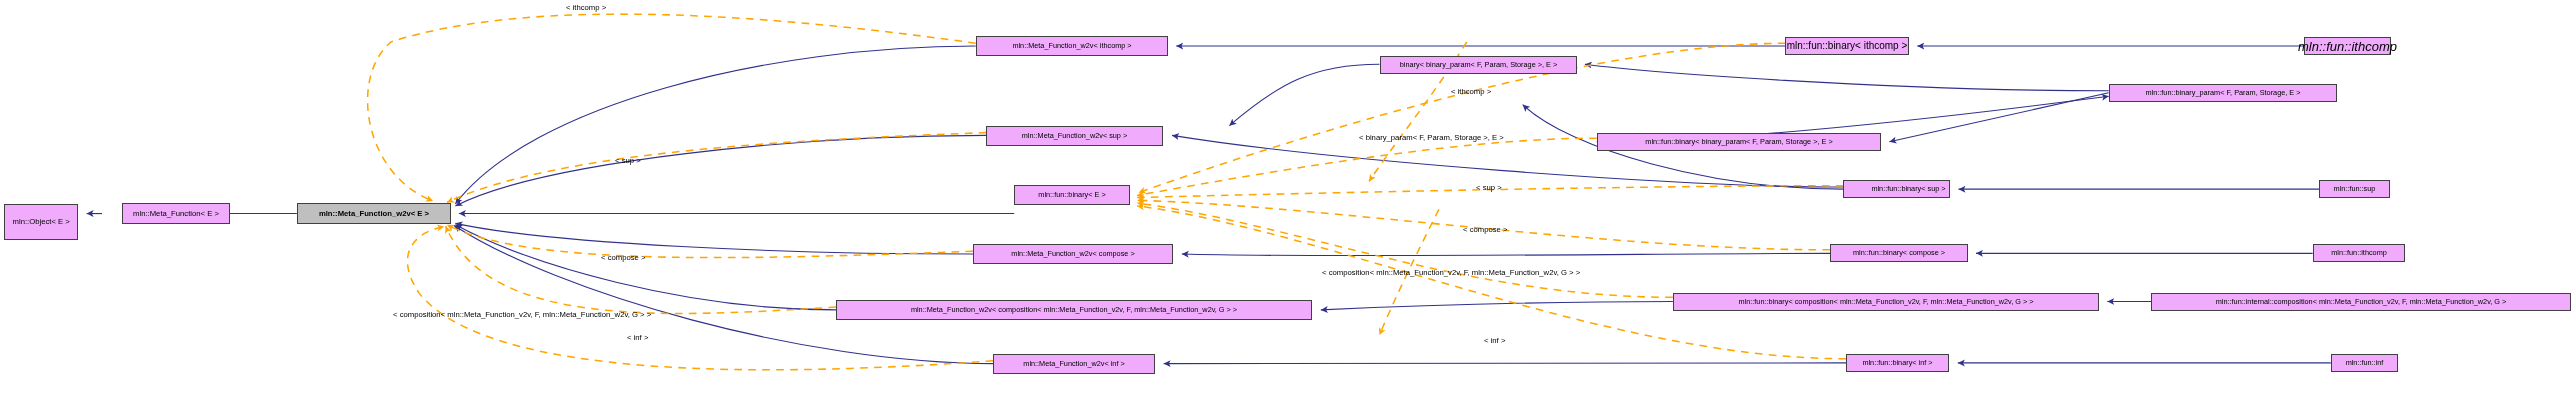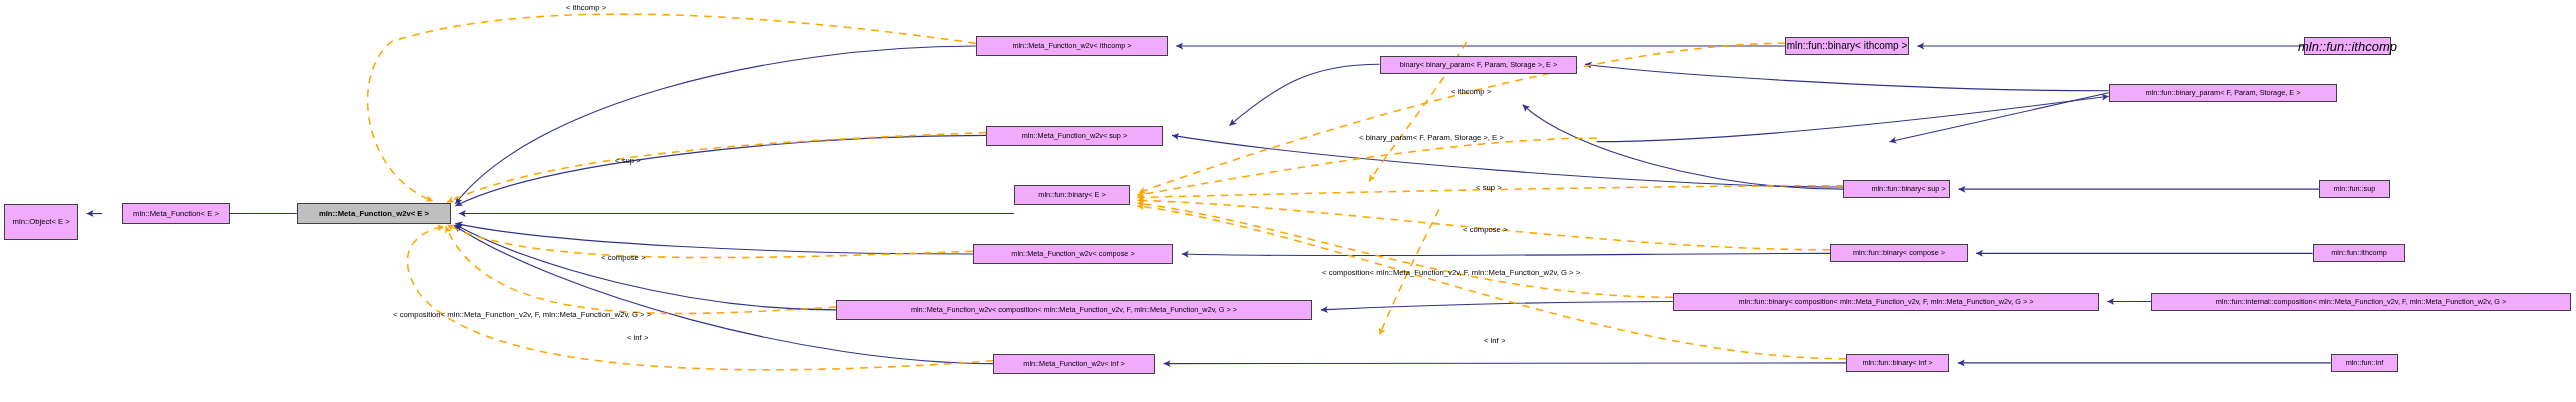--- a/index.html
+++ b/index.html
@@ -103,20 +103,21 @@
     <div class="node thick" style="left: 976px; top: 36px; width: 192px; height: 19.6px; font-size: 7.3px;">mln::Meta_Function_w2v&lt; ithcomp &gt;</div>
     <div class="node thick" style="left: 986px; top: 126px; width: 177px; height: 19.6px; font-size: 7.3px;">mln::Meta_Function_w2v&lt; sup &gt;</div>
     <div class="node thick" style="left: 1014px; top: 185px; width: 116px; height: 19.6px; font-size: 7.3px;">mln::fun::binary&lt; E &gt;</div>
     <div class="node thick" style="left: 973px; top: 244px; width: 200px; height: 19.6px; font-size: 7.3px;">mln::Meta_Function_w2v&lt; compose &gt;</div>
     <div class="node thick" style="left: 836px; top: 300px; width: 476px; height: 19.6px; font-size: 7.3px;">mln::Meta_Function_w2v&lt; composition&lt; mln::Meta_Function_v2v, F, mln::Meta_Function_w2v, G &gt; &gt;</div>
     <div class="node thick" style="left: 993px; top: 354px; width: 162px; height: 19.6px; font-size: 7.3px;">mln::Meta_Function_w2v&lt; inf &gt;</div>
     <div class="node" style="left: 1380px; top: 56px; width: 197px; height: 17.5px; font-size: 7.3px;">binary&lt; binary_param&lt; F, Param, Storage &gt;, E &gt;</div>
     <div class="node" style="left: 1785px; top: 37px; width: 124px; height: 18px; font-size: 10px;">mln::fun::binary&lt; ithcomp &gt;</div>
     <div class="node" style="left: 2304px; top: 37px; width: 87px; height: 18px; font-size: 13px; font-style: italic;">mln::fun::ithcomp</div>
     <div class="node" style="left: 2109px; top: 84px; width: 228px; height: 18px; font-size: 7.3px;">mln::fun::binary_param&lt; F, Param, Storage, E &gt;</div>
+    <div class="node" style="left: 1597px; top: 133px; width: 284px; height: 18px; font-size: 7.3px;">mln::fun::binary&lt; binary_param&lt; F, Param, Storage &gt;, E &gt;</div>
     <div class="node" style="left: 1843px; top: 180px; width: 107px; height: 18px; font-size: 7.3px; padding-left: 24px;">mln::fun::binary&lt; sup &gt;</div>
     <div class="node" style="left: 2319px; top: 180px; width: 71px; height: 18px; font-size: 7.3px;">mln::fun::sup</div>
     <div class="node" style="left: 1830px; top: 244px; width: 138px; height: 18px; font-size: 7.3px;">mln::fun::binary&lt; compose &gt;</div>
     <div class="node" style="left: 2313px; top: 244px; width: 92px; height: 18px; font-size: 7.3px;">mln::fun::ithcomp</div>
     <div class="node" style="left: 1673px; top: 293px; width: 426px; height: 18px; font-size: 7.3px;">mln::fun::binary&lt; composition&lt; mln::Meta_Function_v2v, F, mln::Meta_Function_w2v, G &gt; &gt;</div>
     <div class="node" style="left: 2151px; top: 293px; width: 420px; height: 18px; font-size: 7.3px;">mln::fun::internal::composition&lt; mln::Meta_Function_v2v, F, mln::Meta_Function_w2v, G &gt;</div>
     <div class="node" style="left: 1846px; top: 354px; width: 103px; height: 18px; font-size: 7.3px;">mln::fun::binary&lt; inf &gt;</div>
     <div class="node" style="left: 2331px; top: 354px; width: 67px; height: 18px; font-size: 7.3px;">mln::fun::inf</div>
     <div class="edge-label" style="left: 566px; top: 3.5px; font-size: 7.7px;">&lt; ithcomp &gt;</div>
     <div class="edge-label" style="left: 615px; top: 157px; font-size: 7.7px;">&lt; sup &gt;</div>

